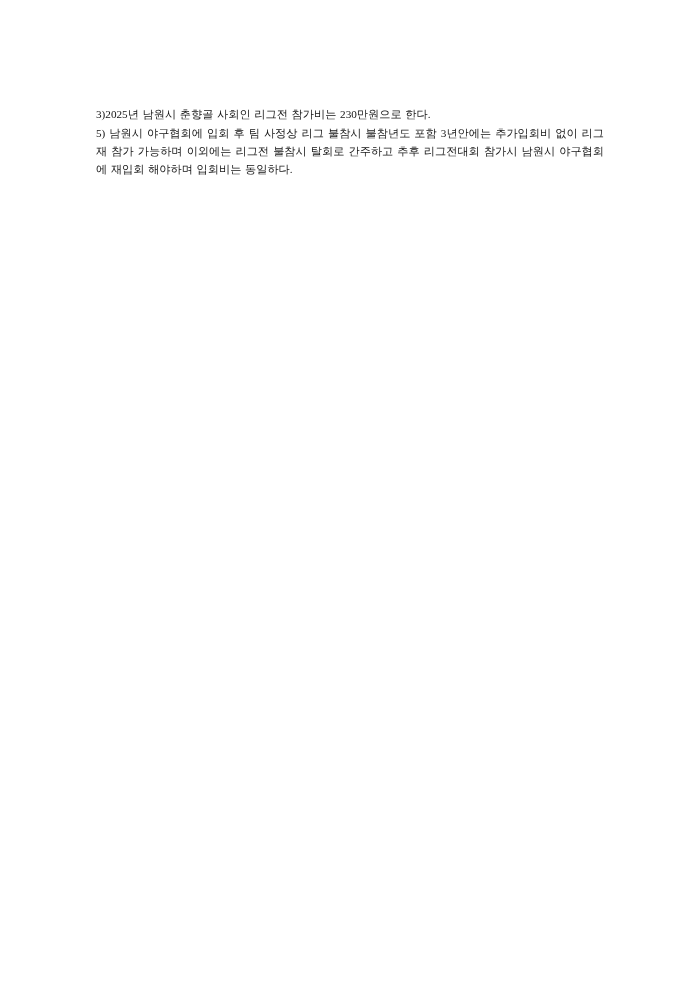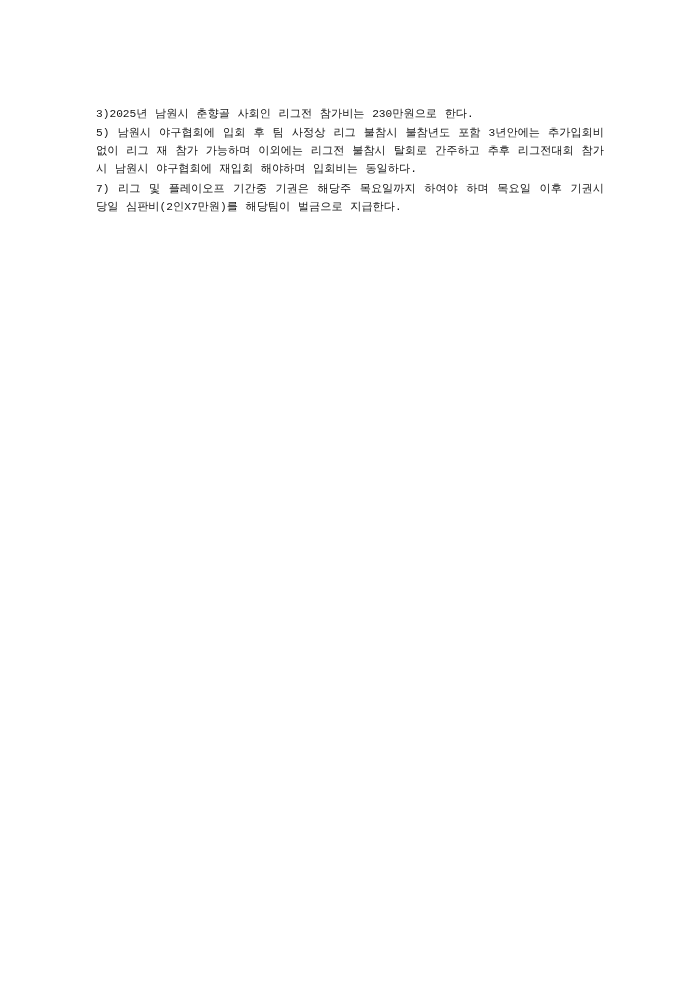--- a/index.html
+++ b/index.html
@@ -35,25 +35,23 @@
   }
   .para.indent {
     text-indent: 0;
     padding-left: 14px;
   }
   .para.hang {
     text-align: justify;
   }
   .para-last-line-left {
     text-align-last: left;
-    font-family: Liberation Mono, monospace;
   }
 </style>
 </head>
 <body>
 
 <div class="page">
   <div class="doc-body">
     <p class="para para-last-line-left">3)2025년 남원시 춘향골 사회인 리그전 참가비는 230만원으로 한다.</p>
     <p class="para hang para-last-line-left">5) 남원시 야구협회에 입회 후 팀 사정상 리그 불참시 불참년도 포함 3년안에는 추가입회비 없이 리그 재 참가 가능하며 이외에는 리그전 불참시 탈회로 간주하고 추후 리그전대회 참가시 남원시 야구협회에 재입회 해야하며 입회비는 동일하다.</p>
-    <p class="para hang para-last-line-left">7) 리그 및 플레이오프 기간중 기권은 해당주 목요일까지 하여야 하며 목요일 이후 기권시 당일 심판비(2인X7만원)를 해당팀이 벌금으로 지급한다.</p>
   </div>
 </div>
 
 </body></html>

